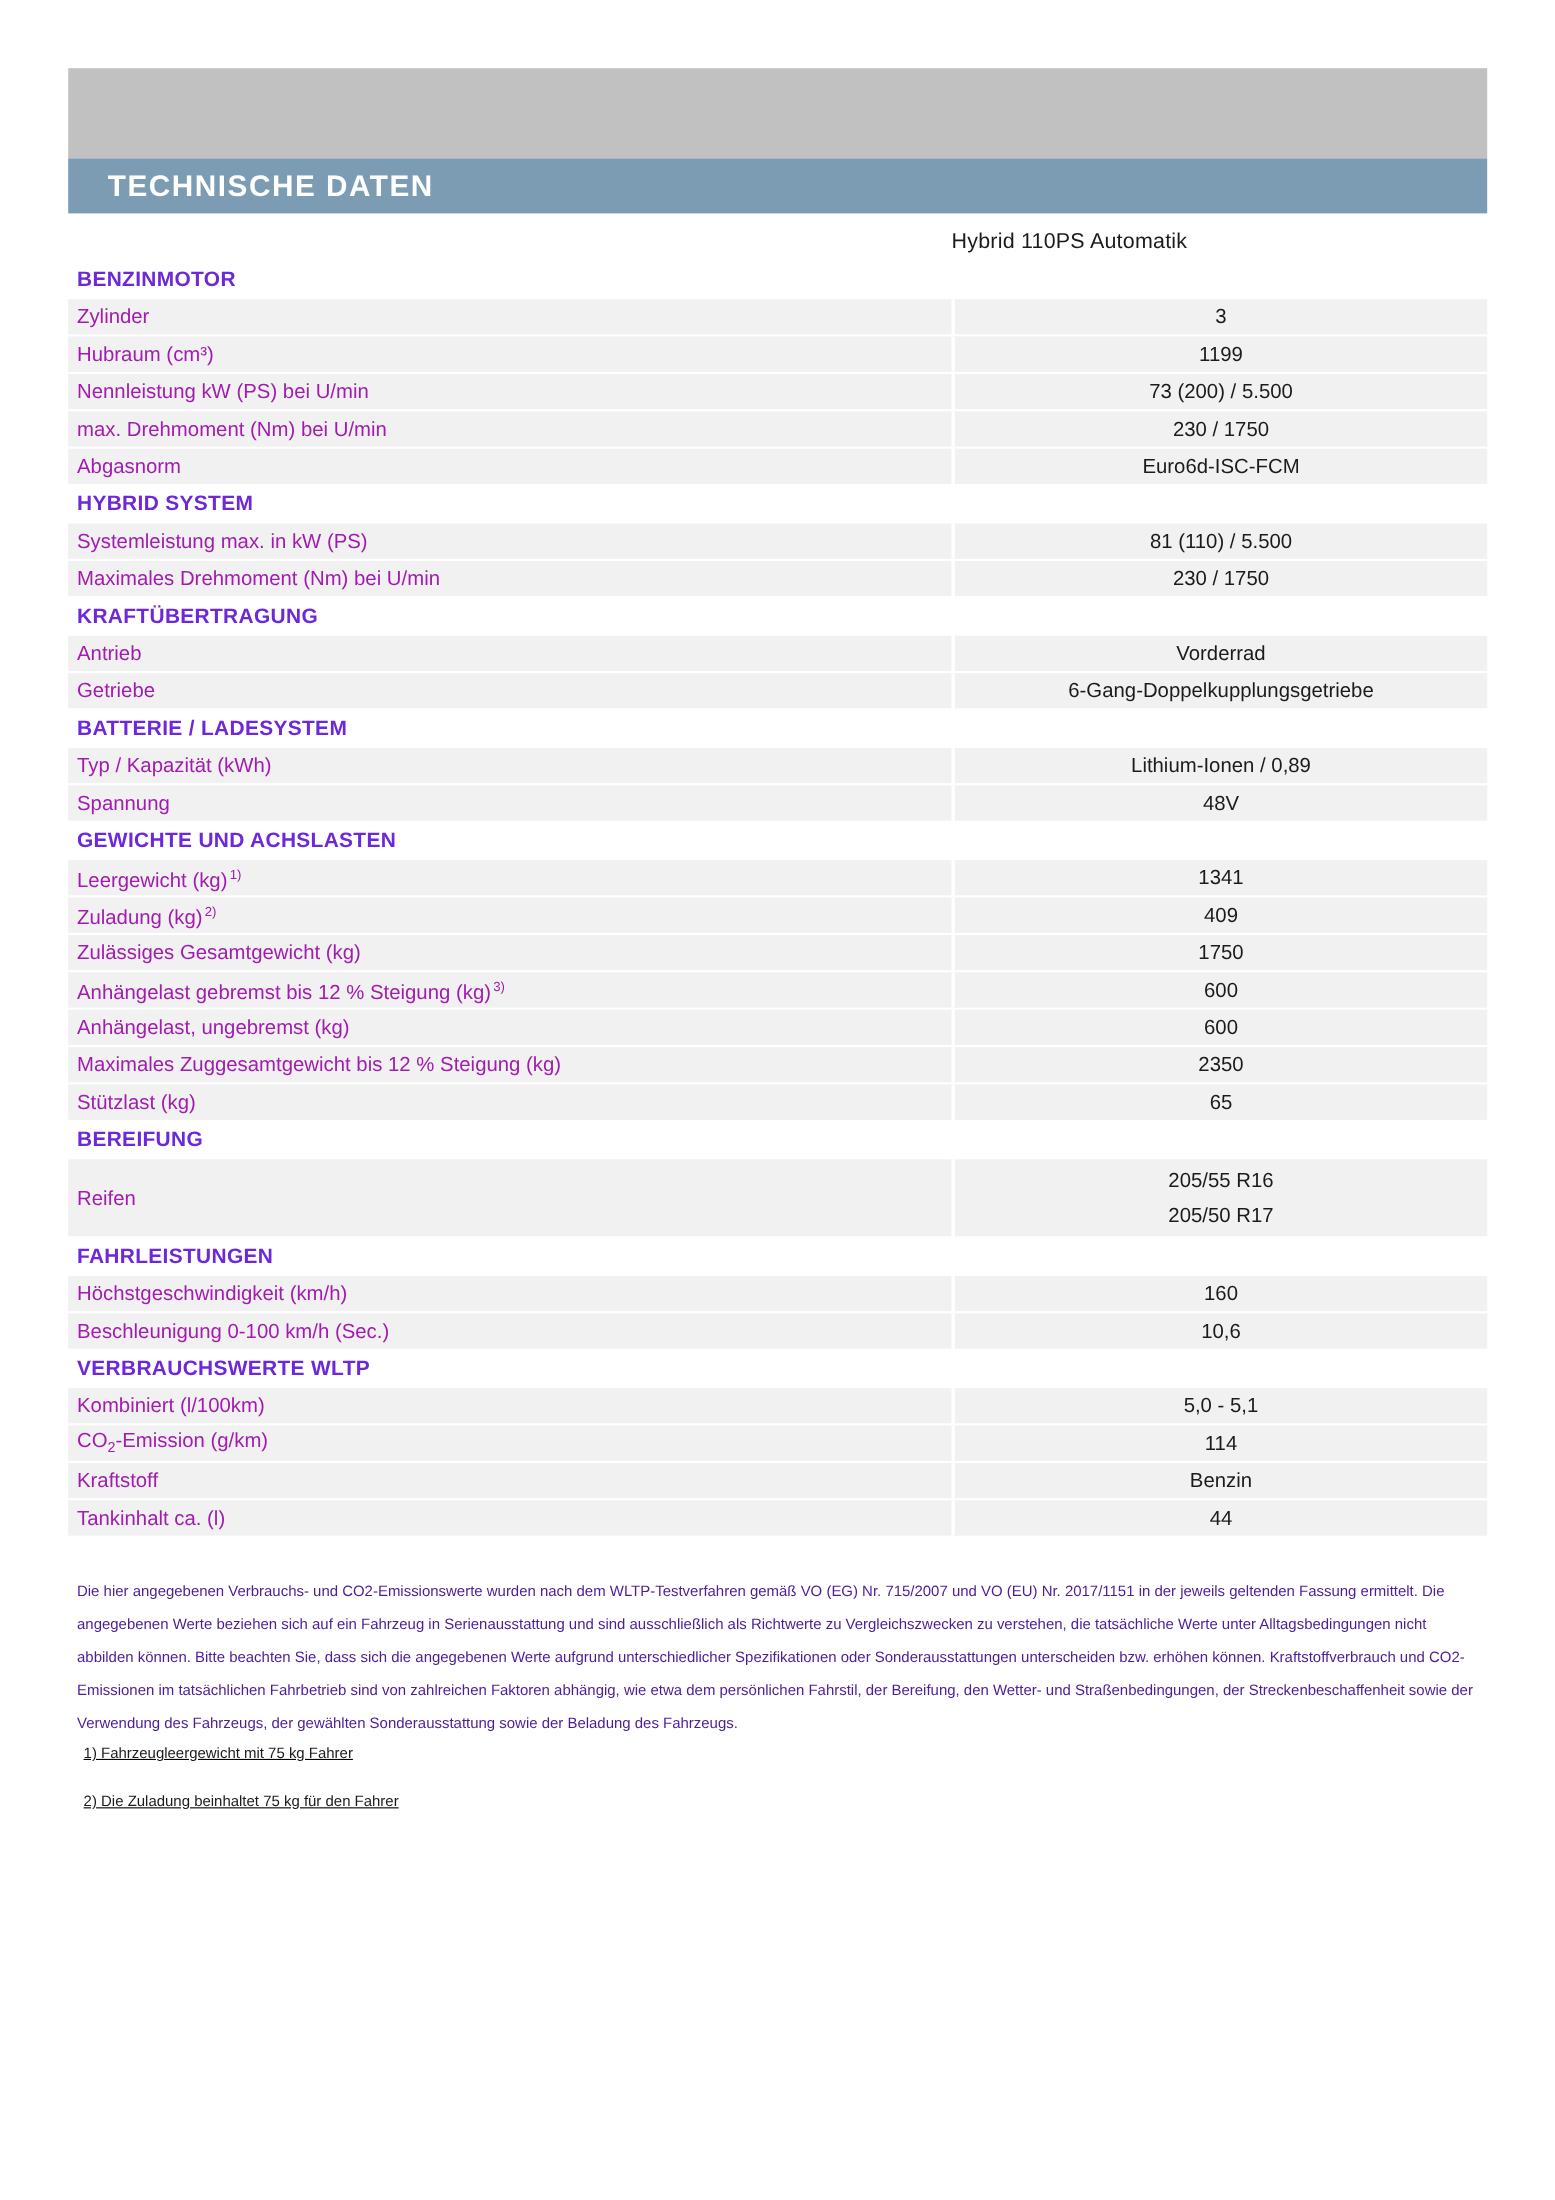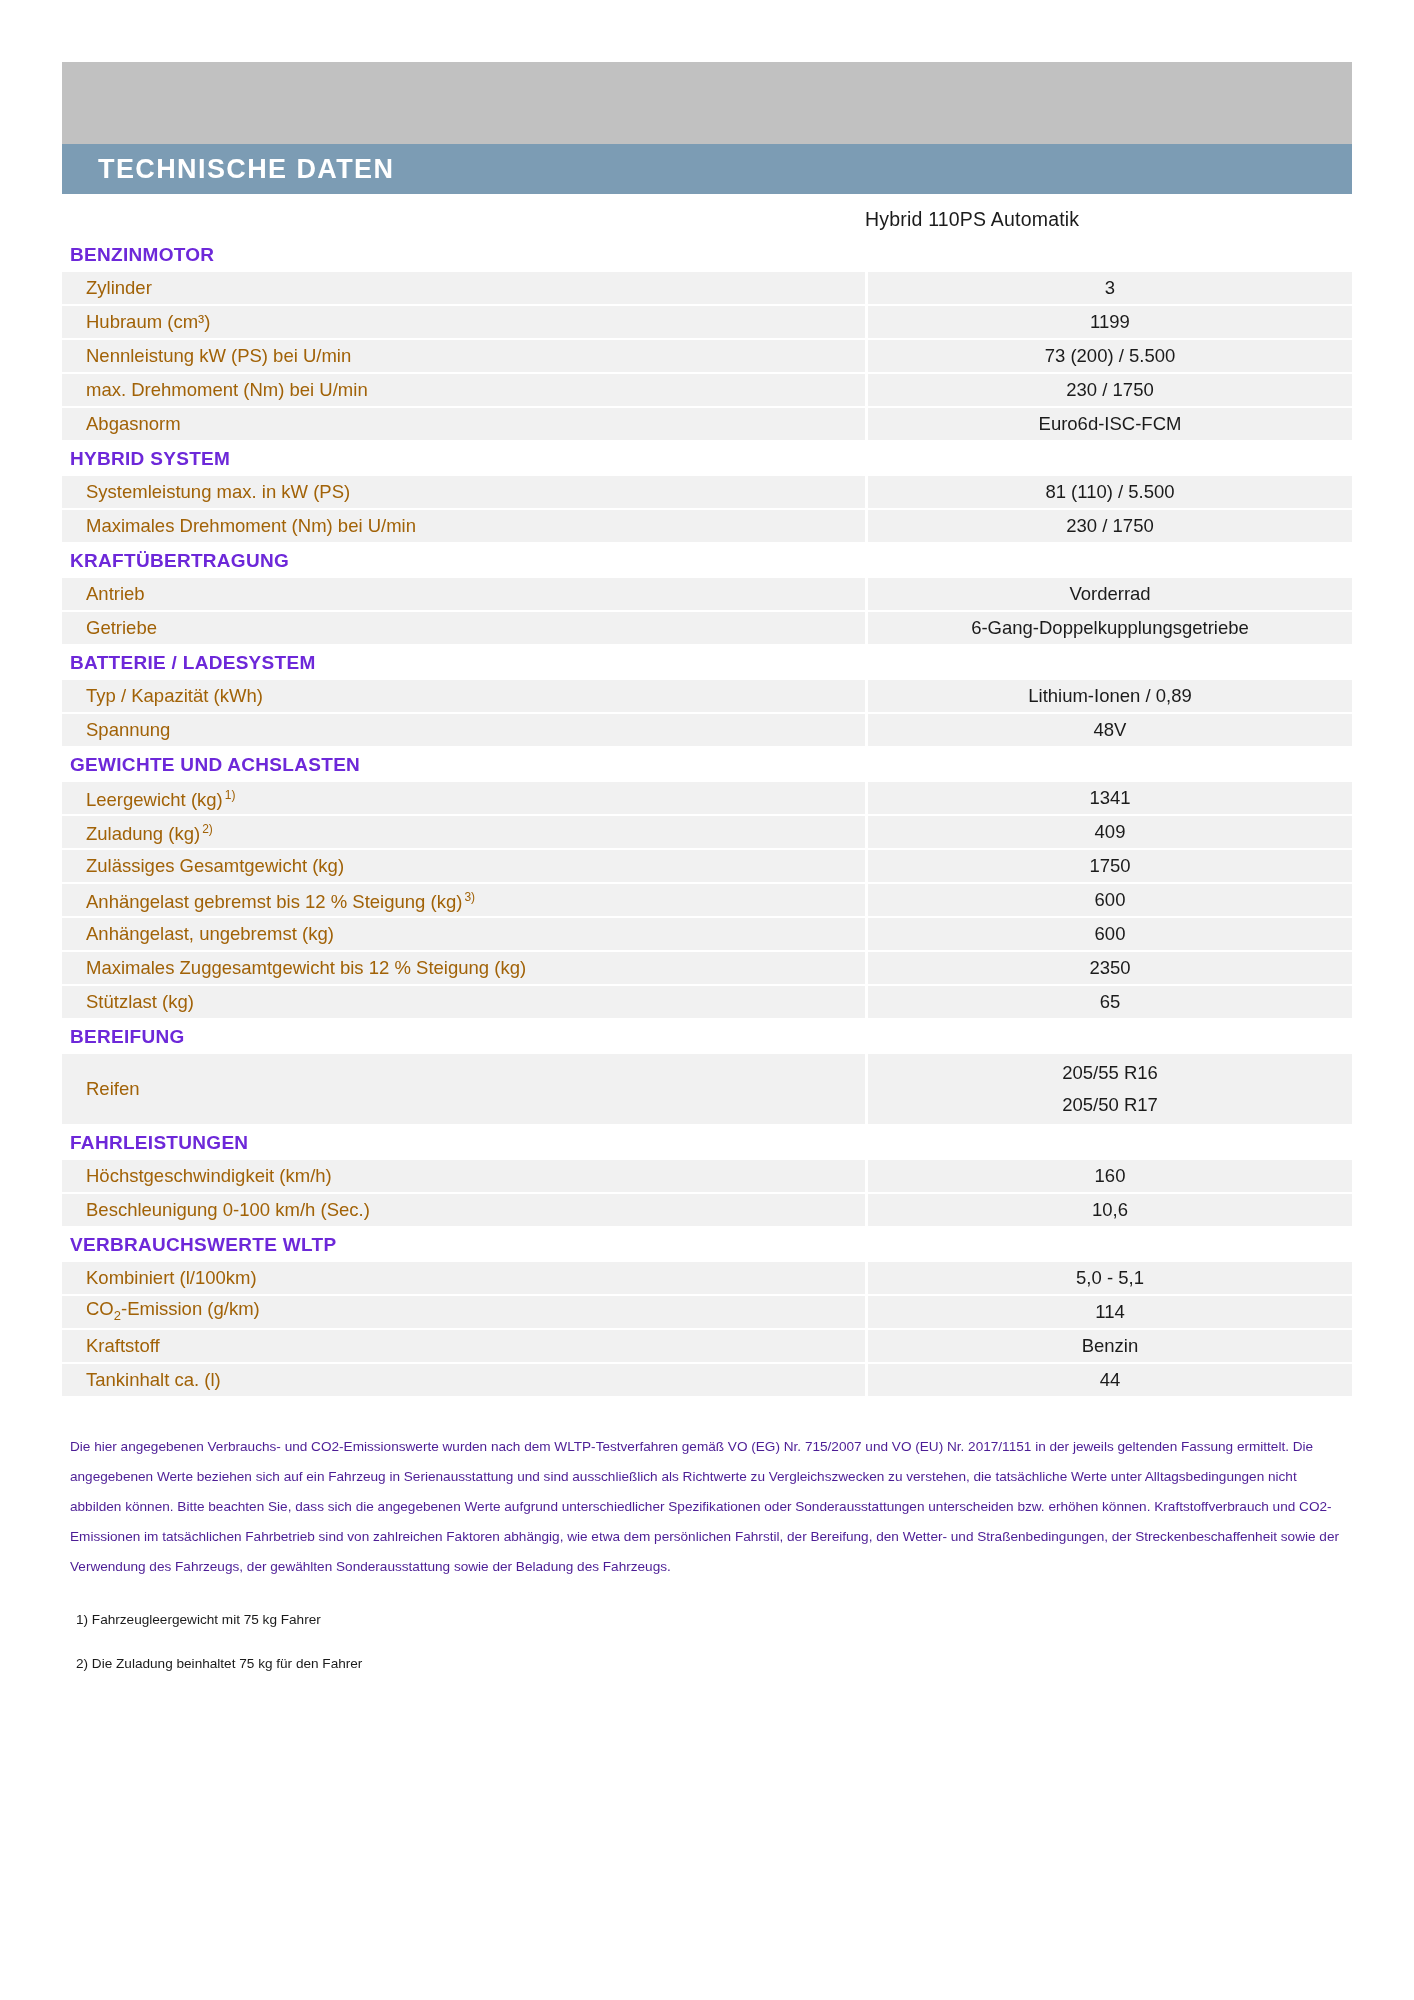--- a/index.html
+++ b/index.html
@@ -70,23 +70,23 @@
   }
   .row {
     display: flex;
     background: #f1f1f1;
     border-bottom: 2px solid #ffffff;
     min-height: 34px;
     align-items: center;
   }
   .row .label {
     width: 803px;
-    padding-left: 24px;
+    padding-left: 8px;
     font-size: 18.5px;
-    color: #a16207;
+    color: #a21caf;
     line-height: 24px;
   }
   .row .label sup {
     font-size: 12px;
     vertical-align: super;
     padding-left: 2px;
   }
   .row .label sub {
     font-size: 13px;
     vertical-align: sub;
@@ -109,22 +109,22 @@
   
   .disclaimer {
     margin-top: 34px;
     padding: 0 12px 0 8px;
     font-size: 13.6px;
     line-height: 30px;
     color: #4c1d95;
     text-align: left;
   }
   .notes {
-    margin-top: 26px;
     padding-left: 14px;
+    text-decoration: underline;
   }
   .notes .note {
     font-size: 13.6px;
     line-height: 24px;
     color: #1b1b1b;
     margin-bottom: 20px;
   }
 </style>
 </head>
 <body>

